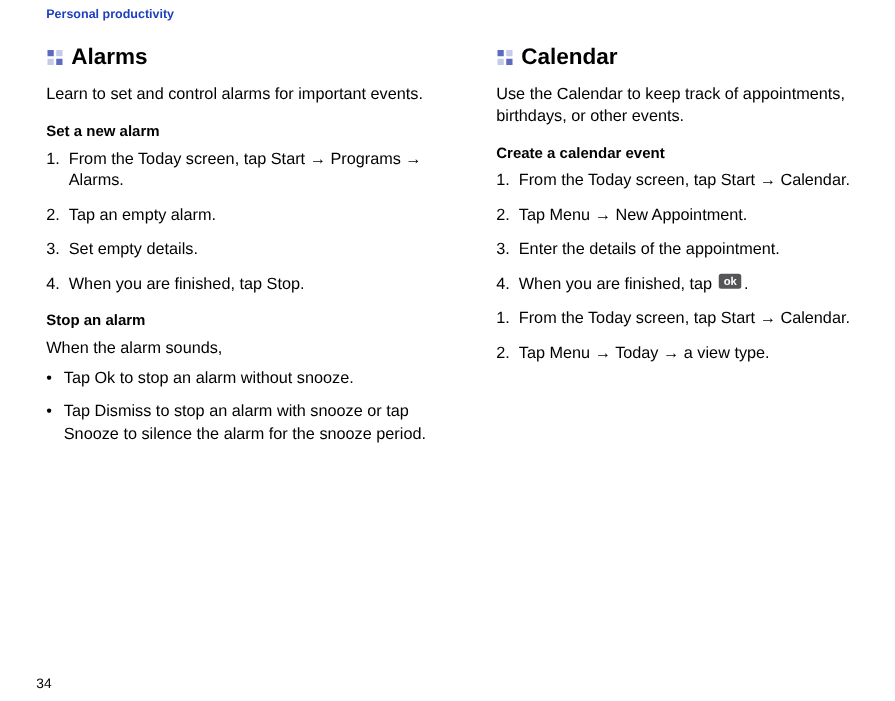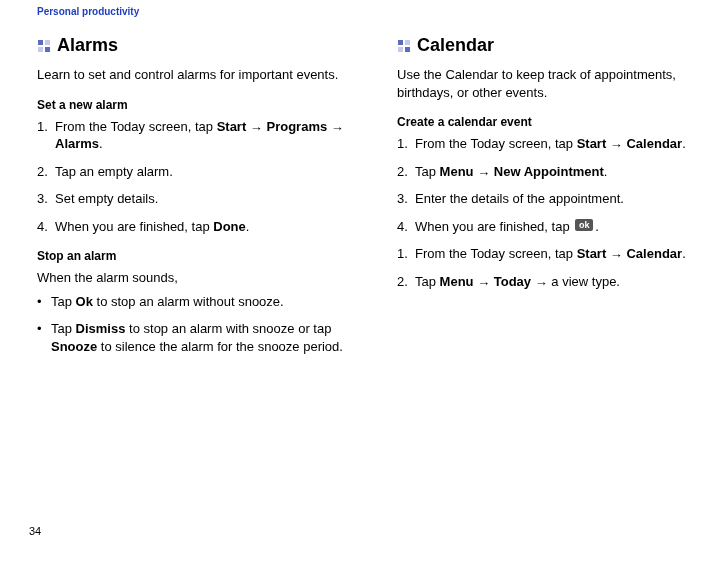--- a/index.html
+++ b/index.html
@@ -105,24 +105,24 @@
     font-weight: bold;
     width: 18px;
     height: 12px;
     border-radius: 2px;
     margin: 0 2px;
     line-height: 12px;
   }
   .page-number {
     position: absolute;
     left: 6px;
-    bottom: 24px;
+    bottom: 8px;
     font-size: 11px;
   }
-  b { font-weight: bold; }
+  b { font-weight: normal; }
 </style>
 </head>
 <body>
 
 <div class="page">
 
   <div class="header-link">Personal productivity</div>
 
   <div class="columns">
 
@@ -140,21 +140,21 @@
       <p class="intro">Learn to set and control alarms for important events.</p>
 
       <div class="sub-heading">Set a new alarm</div>
       <ol class="steps">
         <li>
           <span>From the Today screen, tap </span><b>Start</b><span> → </span><b>Programs</b><span> → </span><b>Alarms</b><span>.</span>
         </li>
         <li>Tap an empty alarm.</li>
         <li>Set empty details.</li>
         <li>
-          <span>When you are finished, tap </span><b>Done</b><span>.</span>
+          <span>When you are finished, tap </span><b>Stop</b><span>.</span>
         </li>
       </ol>
 
       <div class="sub-heading">Stop an alarm</div>
       <p class="plain">When the alarm sounds,</p>
       <ul class="bullets">
         <li>
           <span>Tap </span><b>Ok</b><span> to stop an alarm without snooze.</span>
         </li>
         <li>

